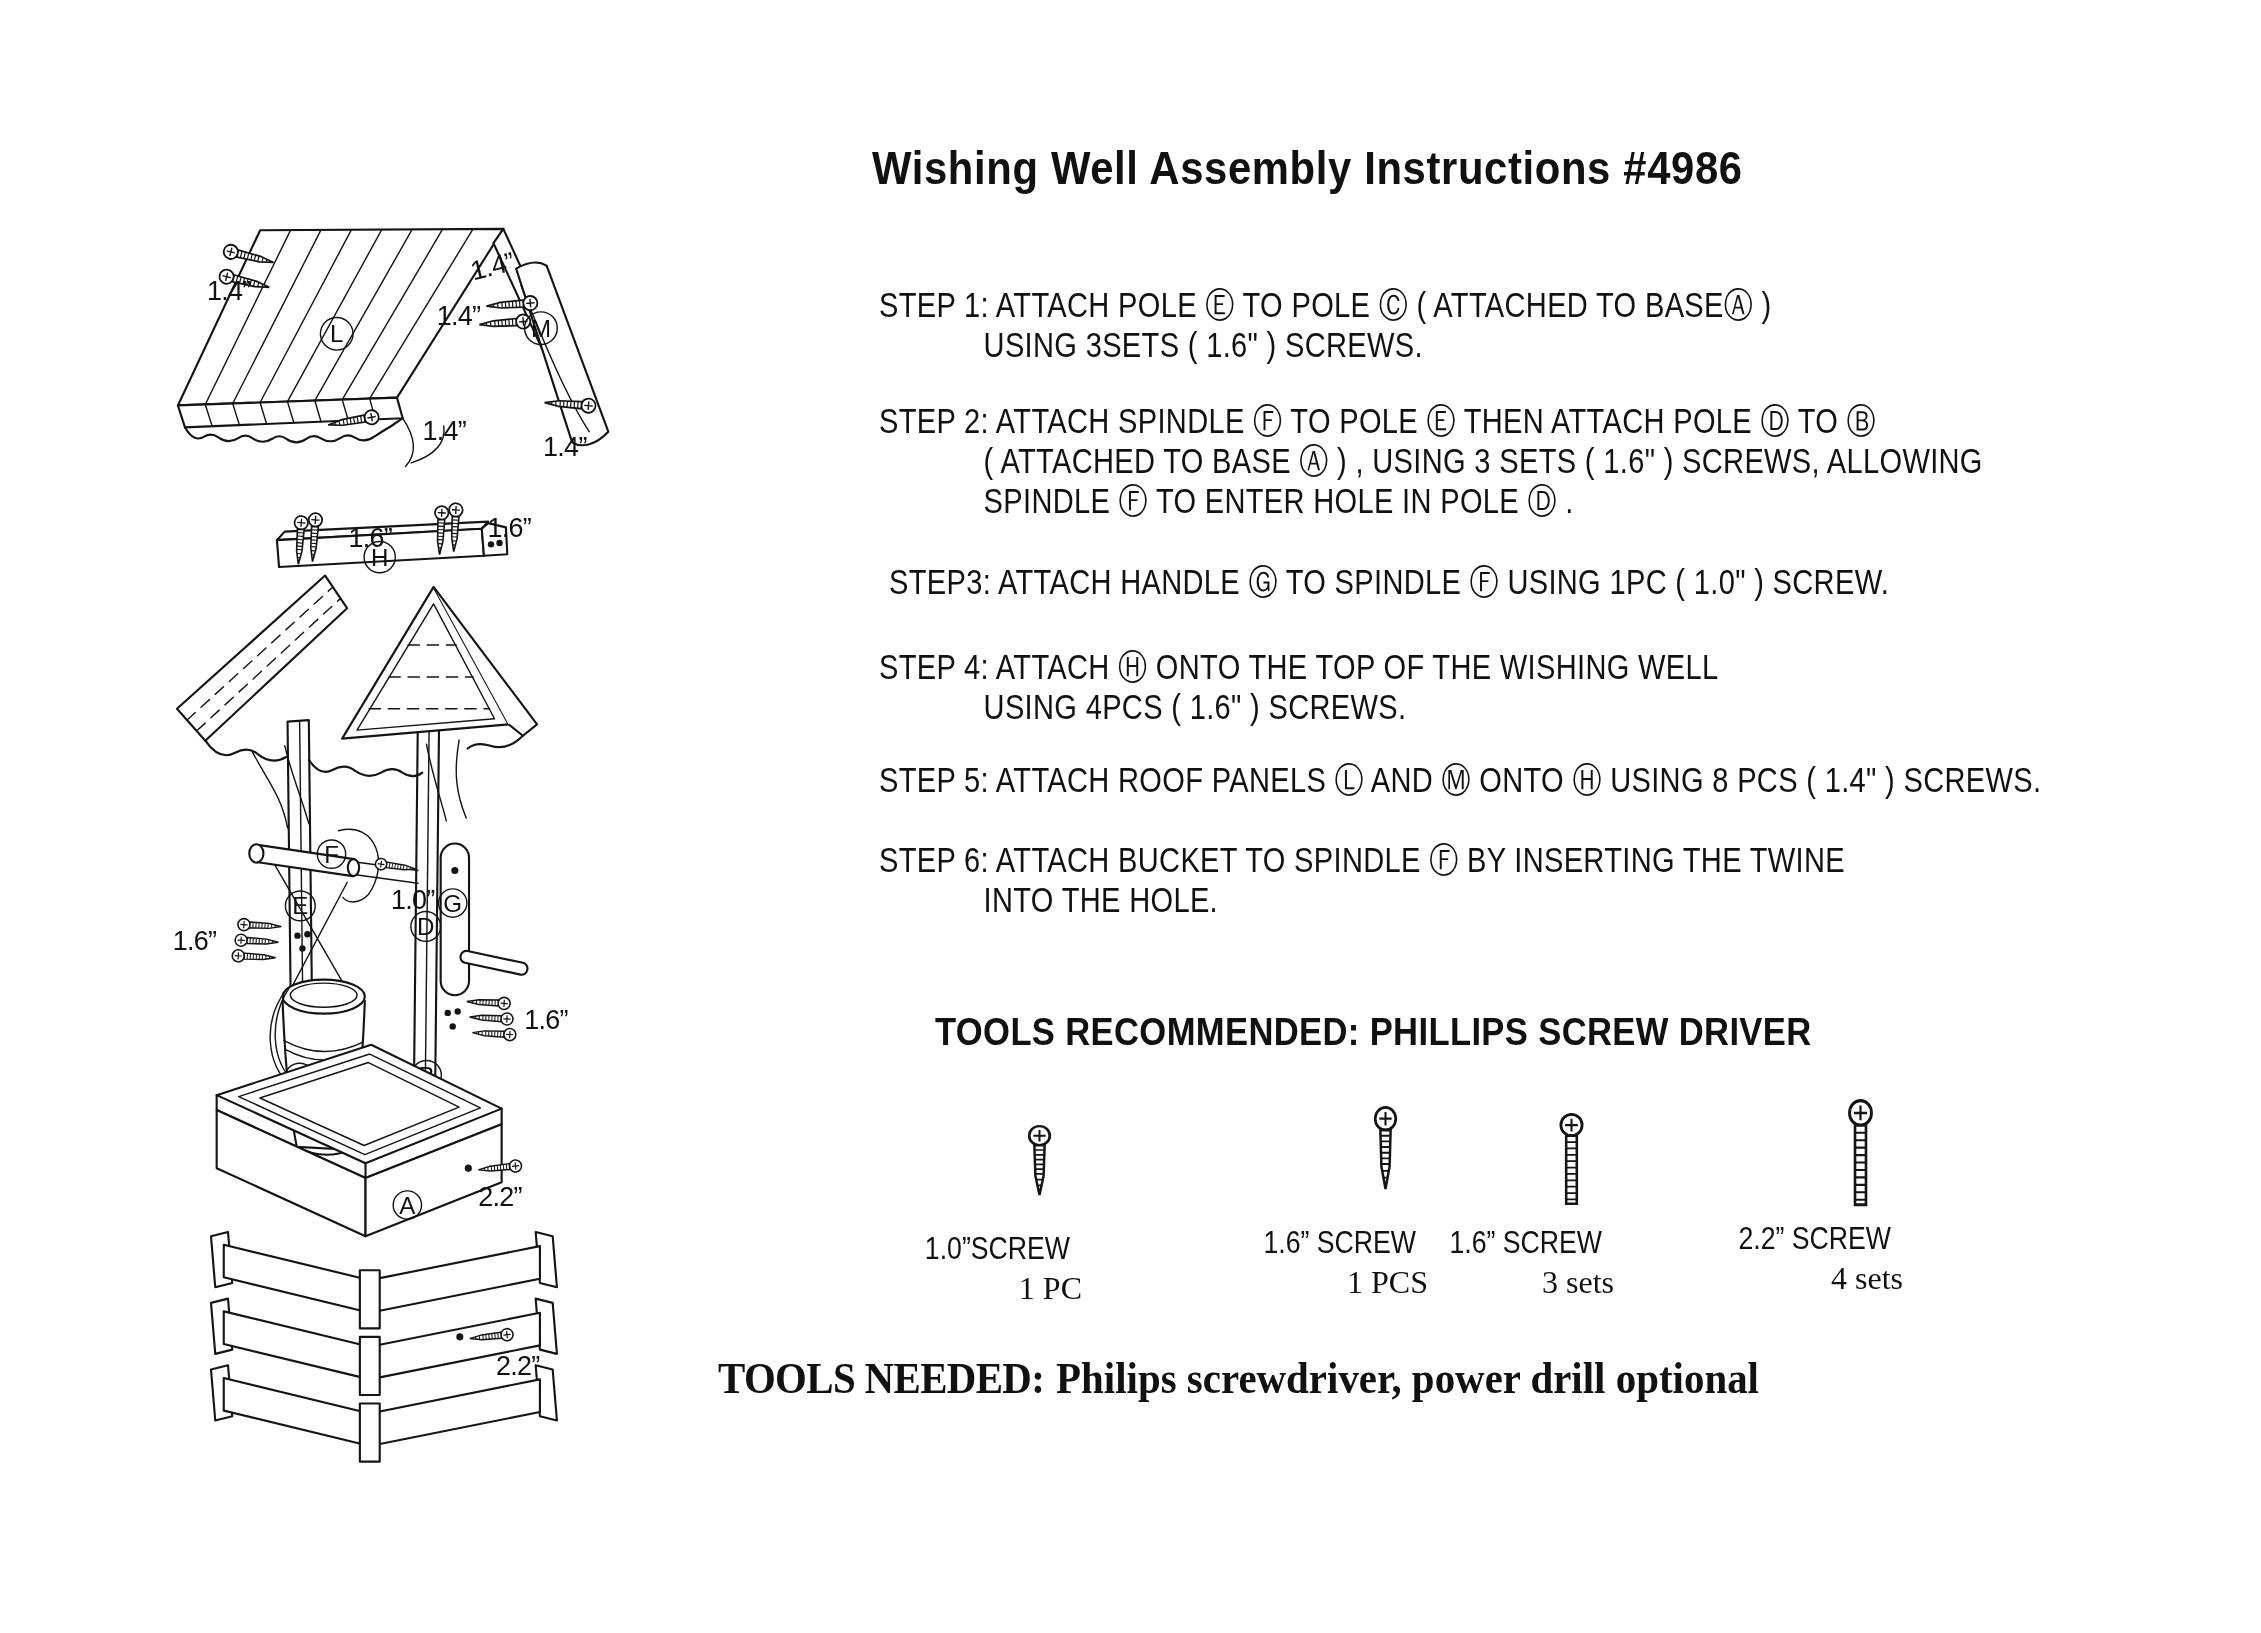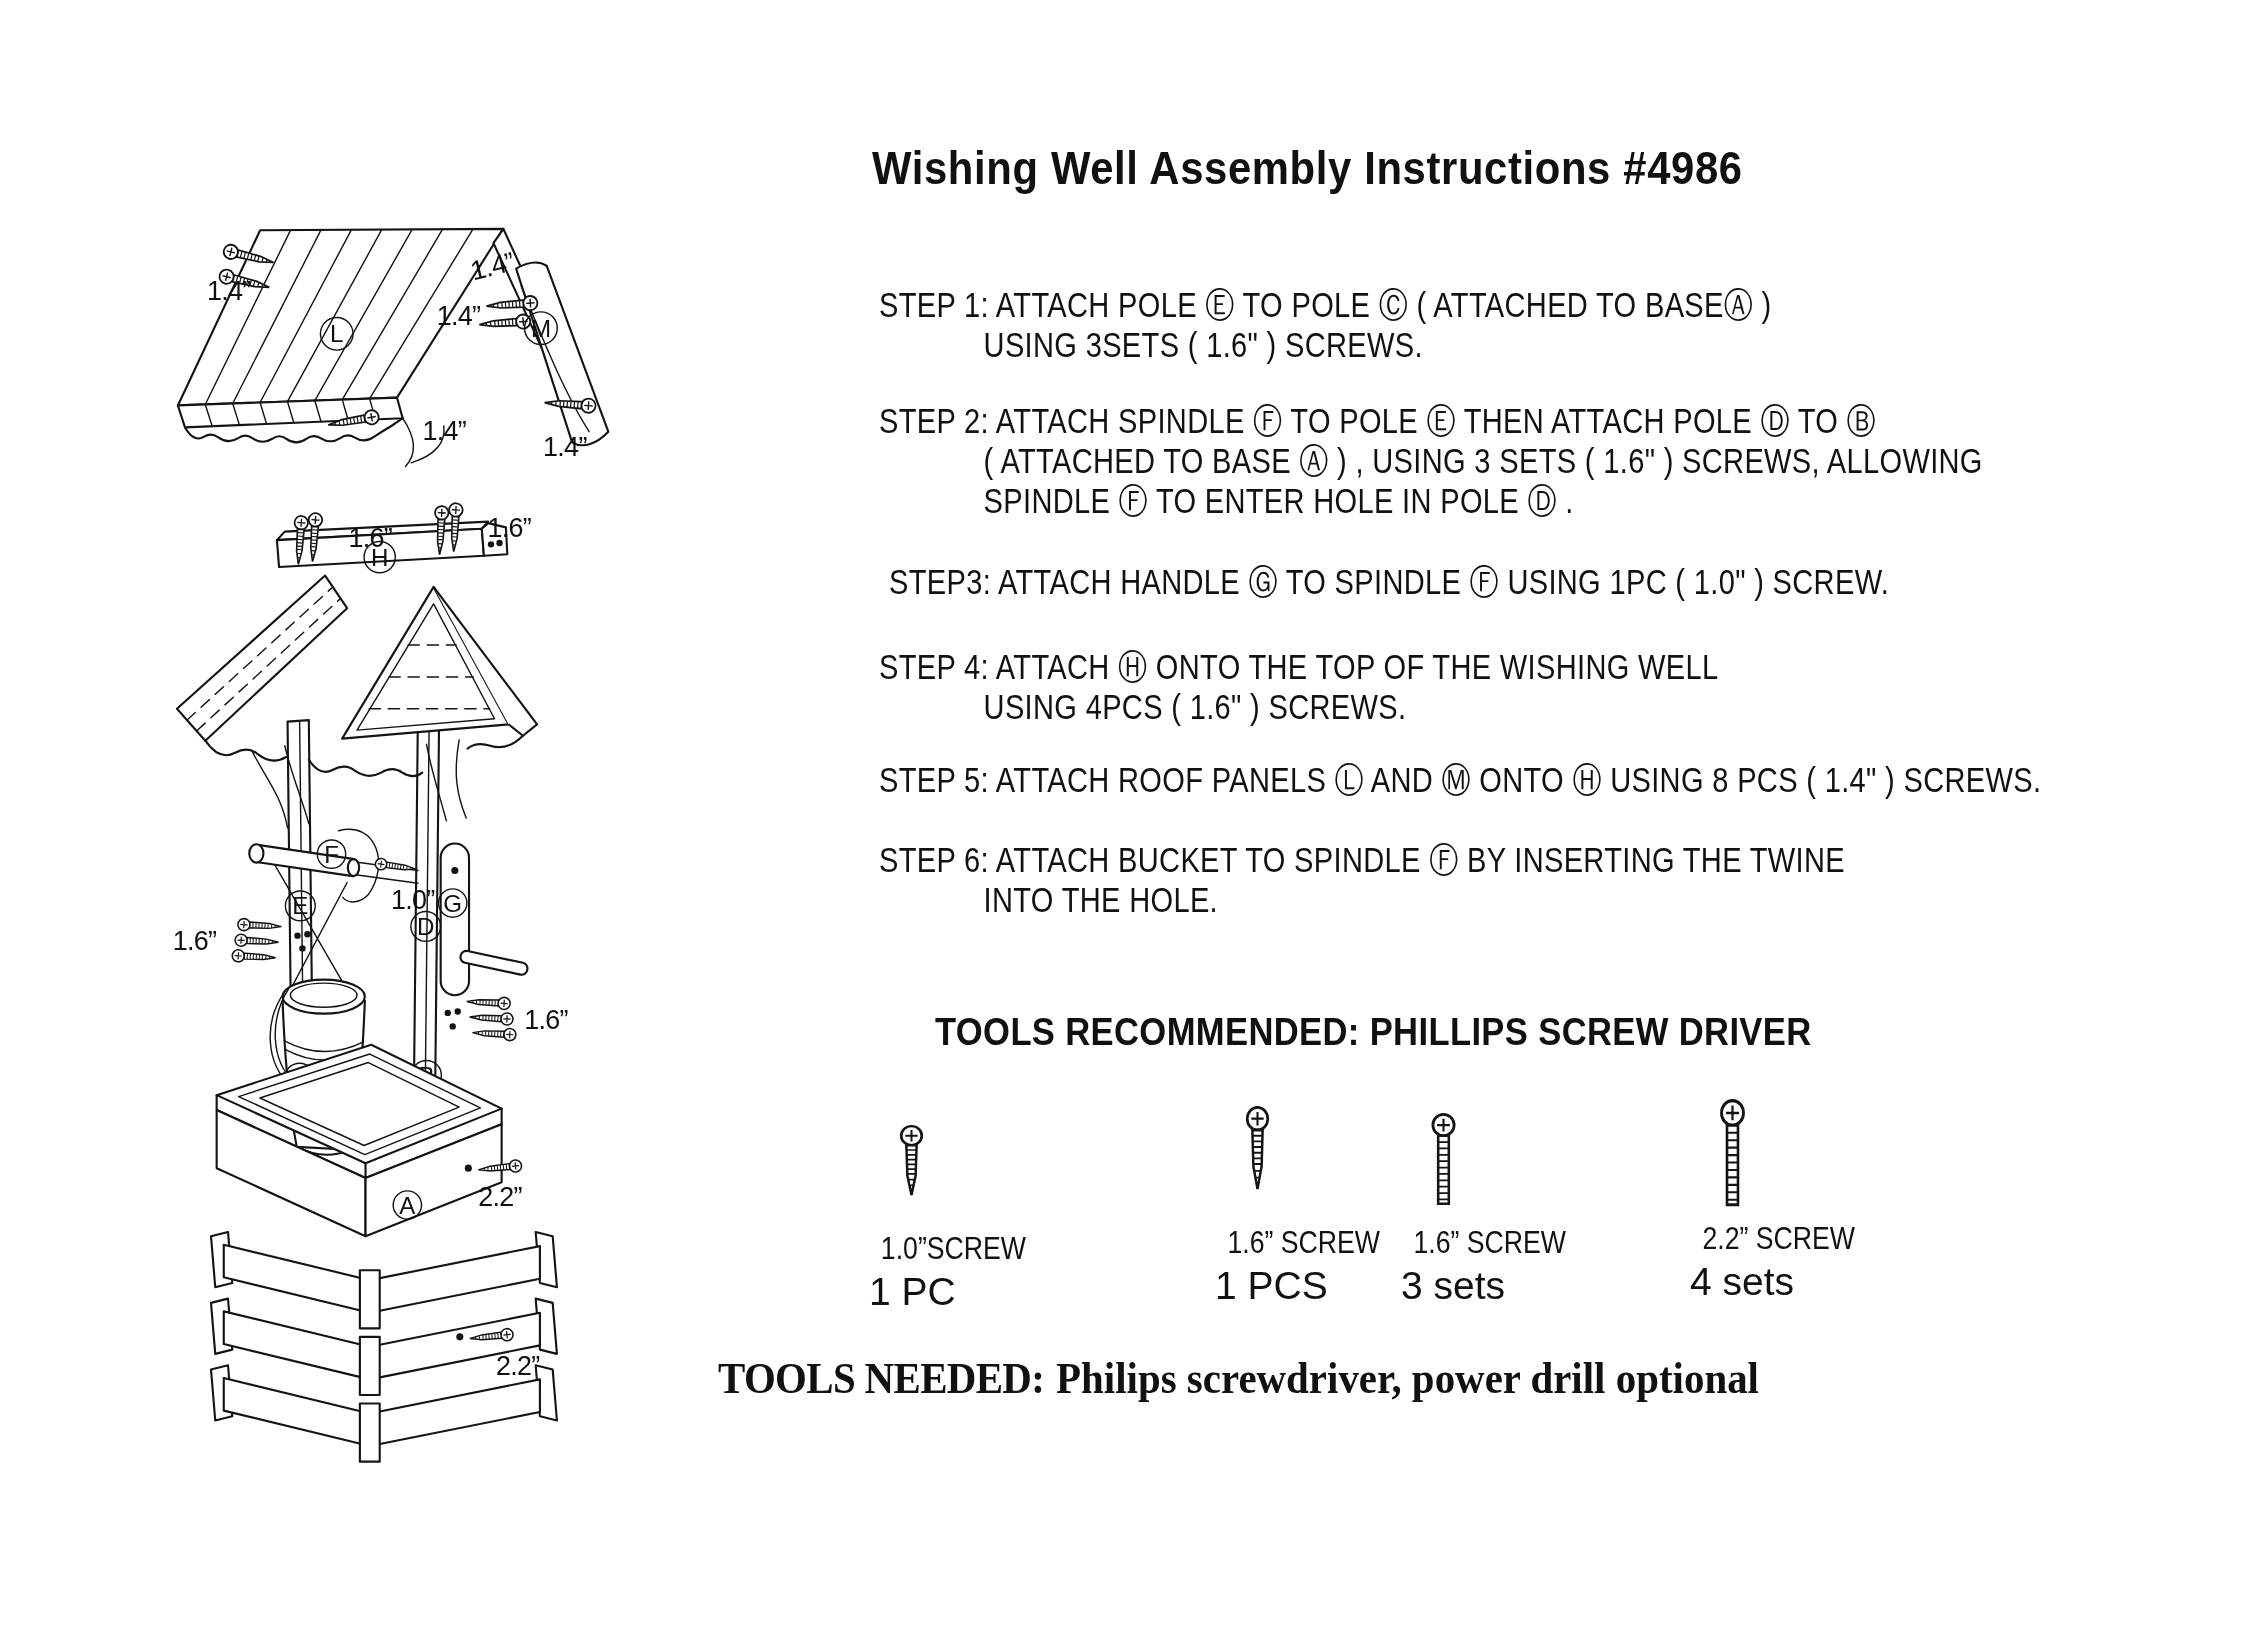--- a/index.html
+++ b/index.html
@@ -13,25 +13,25 @@
   .narrow-c { transform:scaleX(0.86); transform-origin:50% 0; white-space:nowrap; }
 
   .title { font-size:47px; font-weight:bold; letter-spacing:0.7px; transform:scaleX(0.89); transform-origin:0 0; white-space:nowrap; }
 
   .step { font-size:35px; line-height:40px; letter-spacing:0.4px; }
   .step .ln { white-space:nowrap; }
   .step .cont { padding-left:126px; }
 
   .tools-rec { font-size:38px; font-weight:bold; transform:scaleX(0.91); transform-origin:0 0; white-space:nowrap; letter-spacing:0.4px; }
 
-  .legend-col { position:absolute; width:213px; display:flex; flex-direction:column; align-items:flex-start; }
+  .legend-col { position:absolute; width:213px; display:flex; flex-direction:column; align-items:flex-end; }
   .legend-icon { height:121px; display:flex; align-items:flex-end; }
   .legend-line1 { font-size:31px; margin-top:4.3px; }
   .legend-line1 .sz { font-weight:normal; }
-  .legend-line2 { font-size:39px; margin-top:2.8px; }
+  .legend-line2 { font-size:32px; margin-top:2.8px;font-family:Liberation Serif, serif; }
 
   .tools-needed { font-family:"Liberation Serif","DejaVu Serif",serif; font-size:44px; font-weight:bold; transform:scaleX(0.93); transform-origin:0 0; white-space:nowrap; }
   .tools-needed .tn-label { letter-spacing:-0.7px; margin-right:12.8px; }
 
   svg { overflow:visible; }
   svg text { font-family:"Liberation Sans","DejaVu Sans",sans-serif; fill:#111; }
   .dim { font-size:38px; letter-spacing:-1px; }
   .part-letter { font-size:34px; }
   .lineart { fill:none; stroke:#141414; stroke-width:3; stroke-linejoin:round; stroke-linecap:round; }
   .lineart-thin { fill:none; stroke:#141414; stroke-width:2; stroke-linejoin:round; stroke-linecap:round; }

